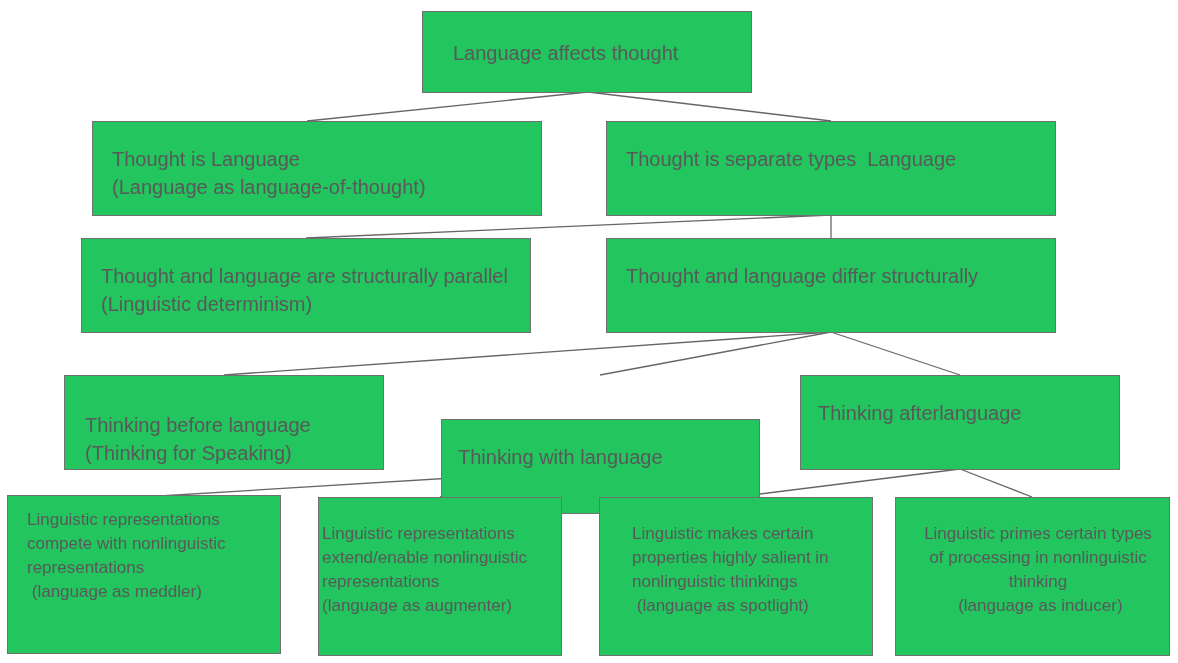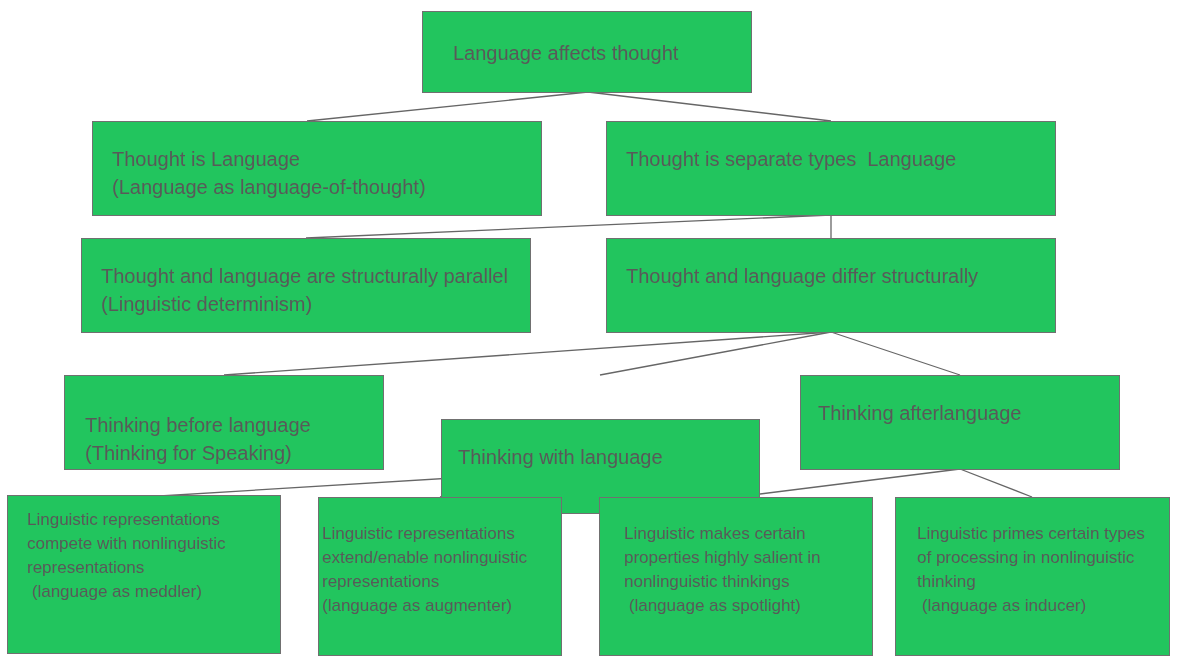--- a/index.html
+++ b/index.html
@@ -63,20 +63,20 @@
 </div>
 
 <div class="node sm" style="left:7px; top:495px; width:274px; height:159px; padding:12px 10px 0 19px;">
   <span class="t">Linguistic representations compete with nonlinguistic representations</span>
   <b class="t"> (language as meddler)</b>
 </div>
 <div class="node sm" style="left:318px; top:497px; width:244px; height:159px; padding:24px 10px 0 3px;">
   <span class="t">Linguistic representations extend/enable nonlinguistic representations</span>
   <b class="t">(language as augmenter)</b>
 </div>
-<div class="node sm" style="left:599px; top:497px; width:274px; height:159px; padding:24px 10px 0 24px;">
+<div class="node sm" style="left:599px; top:497px; width:274px; height:159px; padding:24px 10px 0 32px;">
   <span class="t">Linguistic makes certain properties highly salient in nonlinguistic thinkings</span>
   <b class="t"> (language as spotlight)</b>
 </div>
-<div class="node sm" style="left:895px; top:497px; width:275px; height:159px; padding:24px 10px 0 21px;">
+<div class="node sm" style="left:895px; top:497px; width:275px; height:159px; padding:24px 10px 0 21px;text-align:center;">
   <span class="t">Linguistic primes certain types of processing in nonlinguistic thinking</span>
   <b class="t"> (language as inducer)</b>
 </div>
 
 </body></html>

